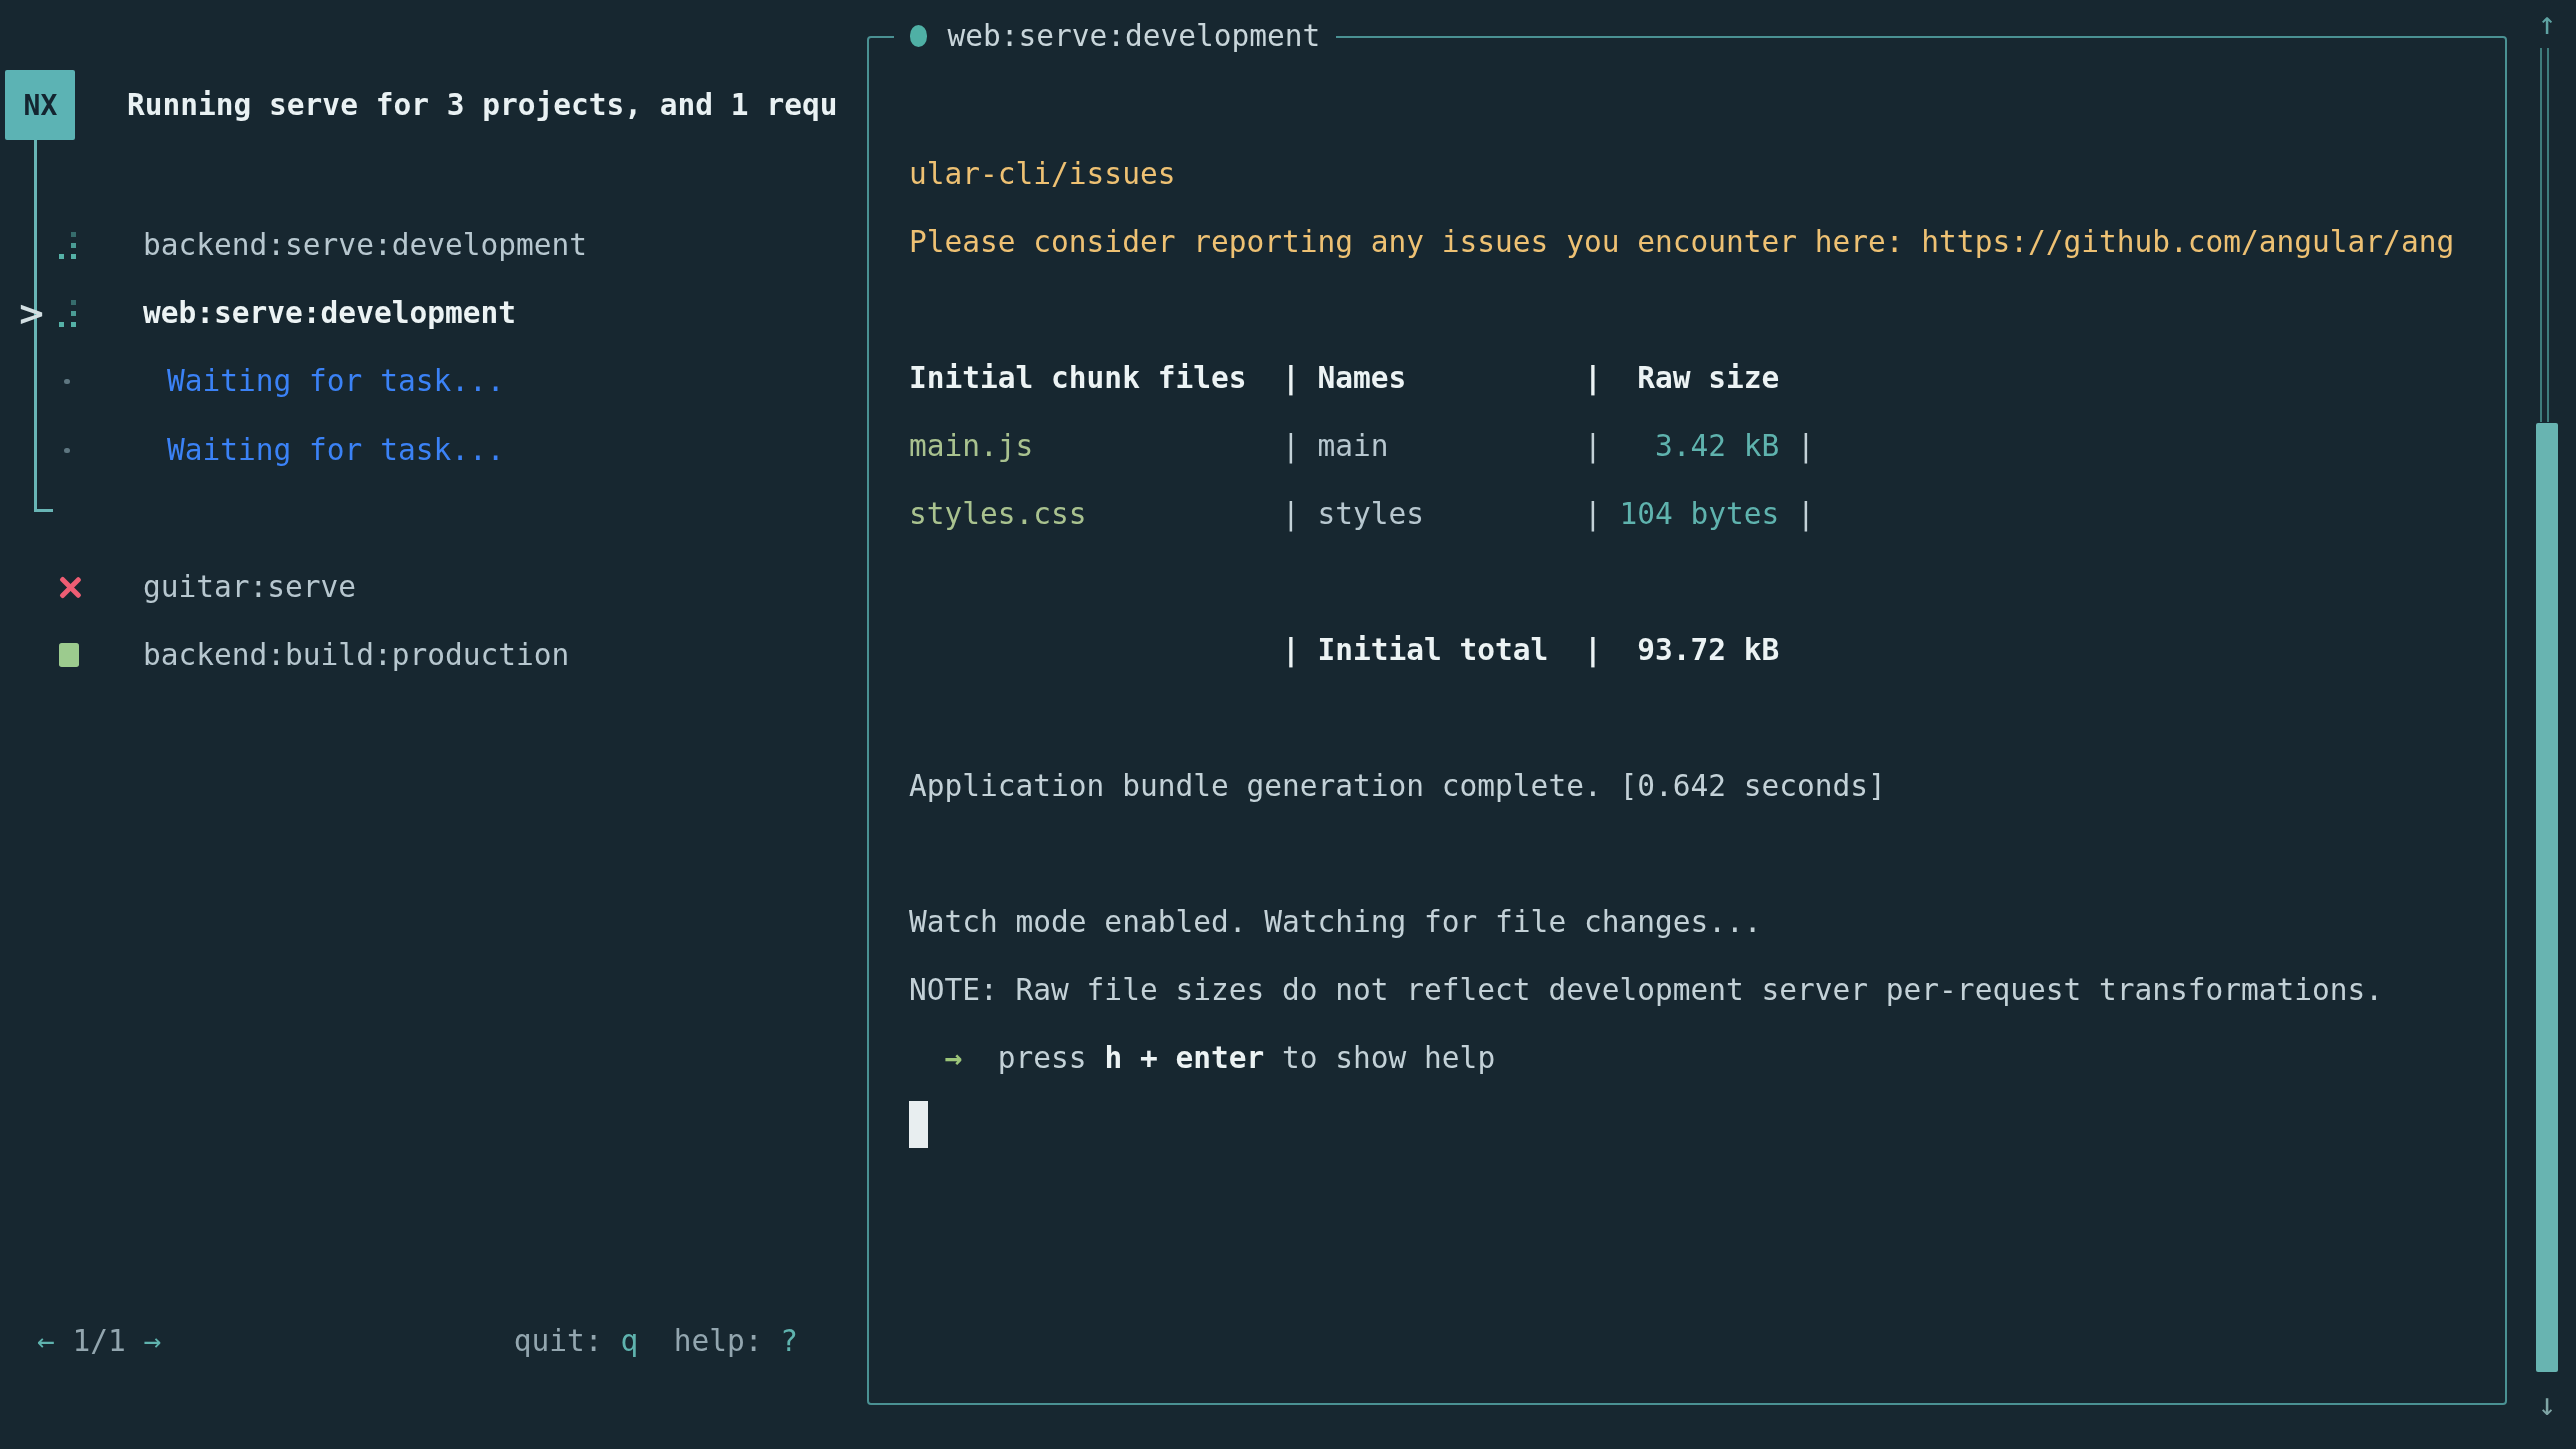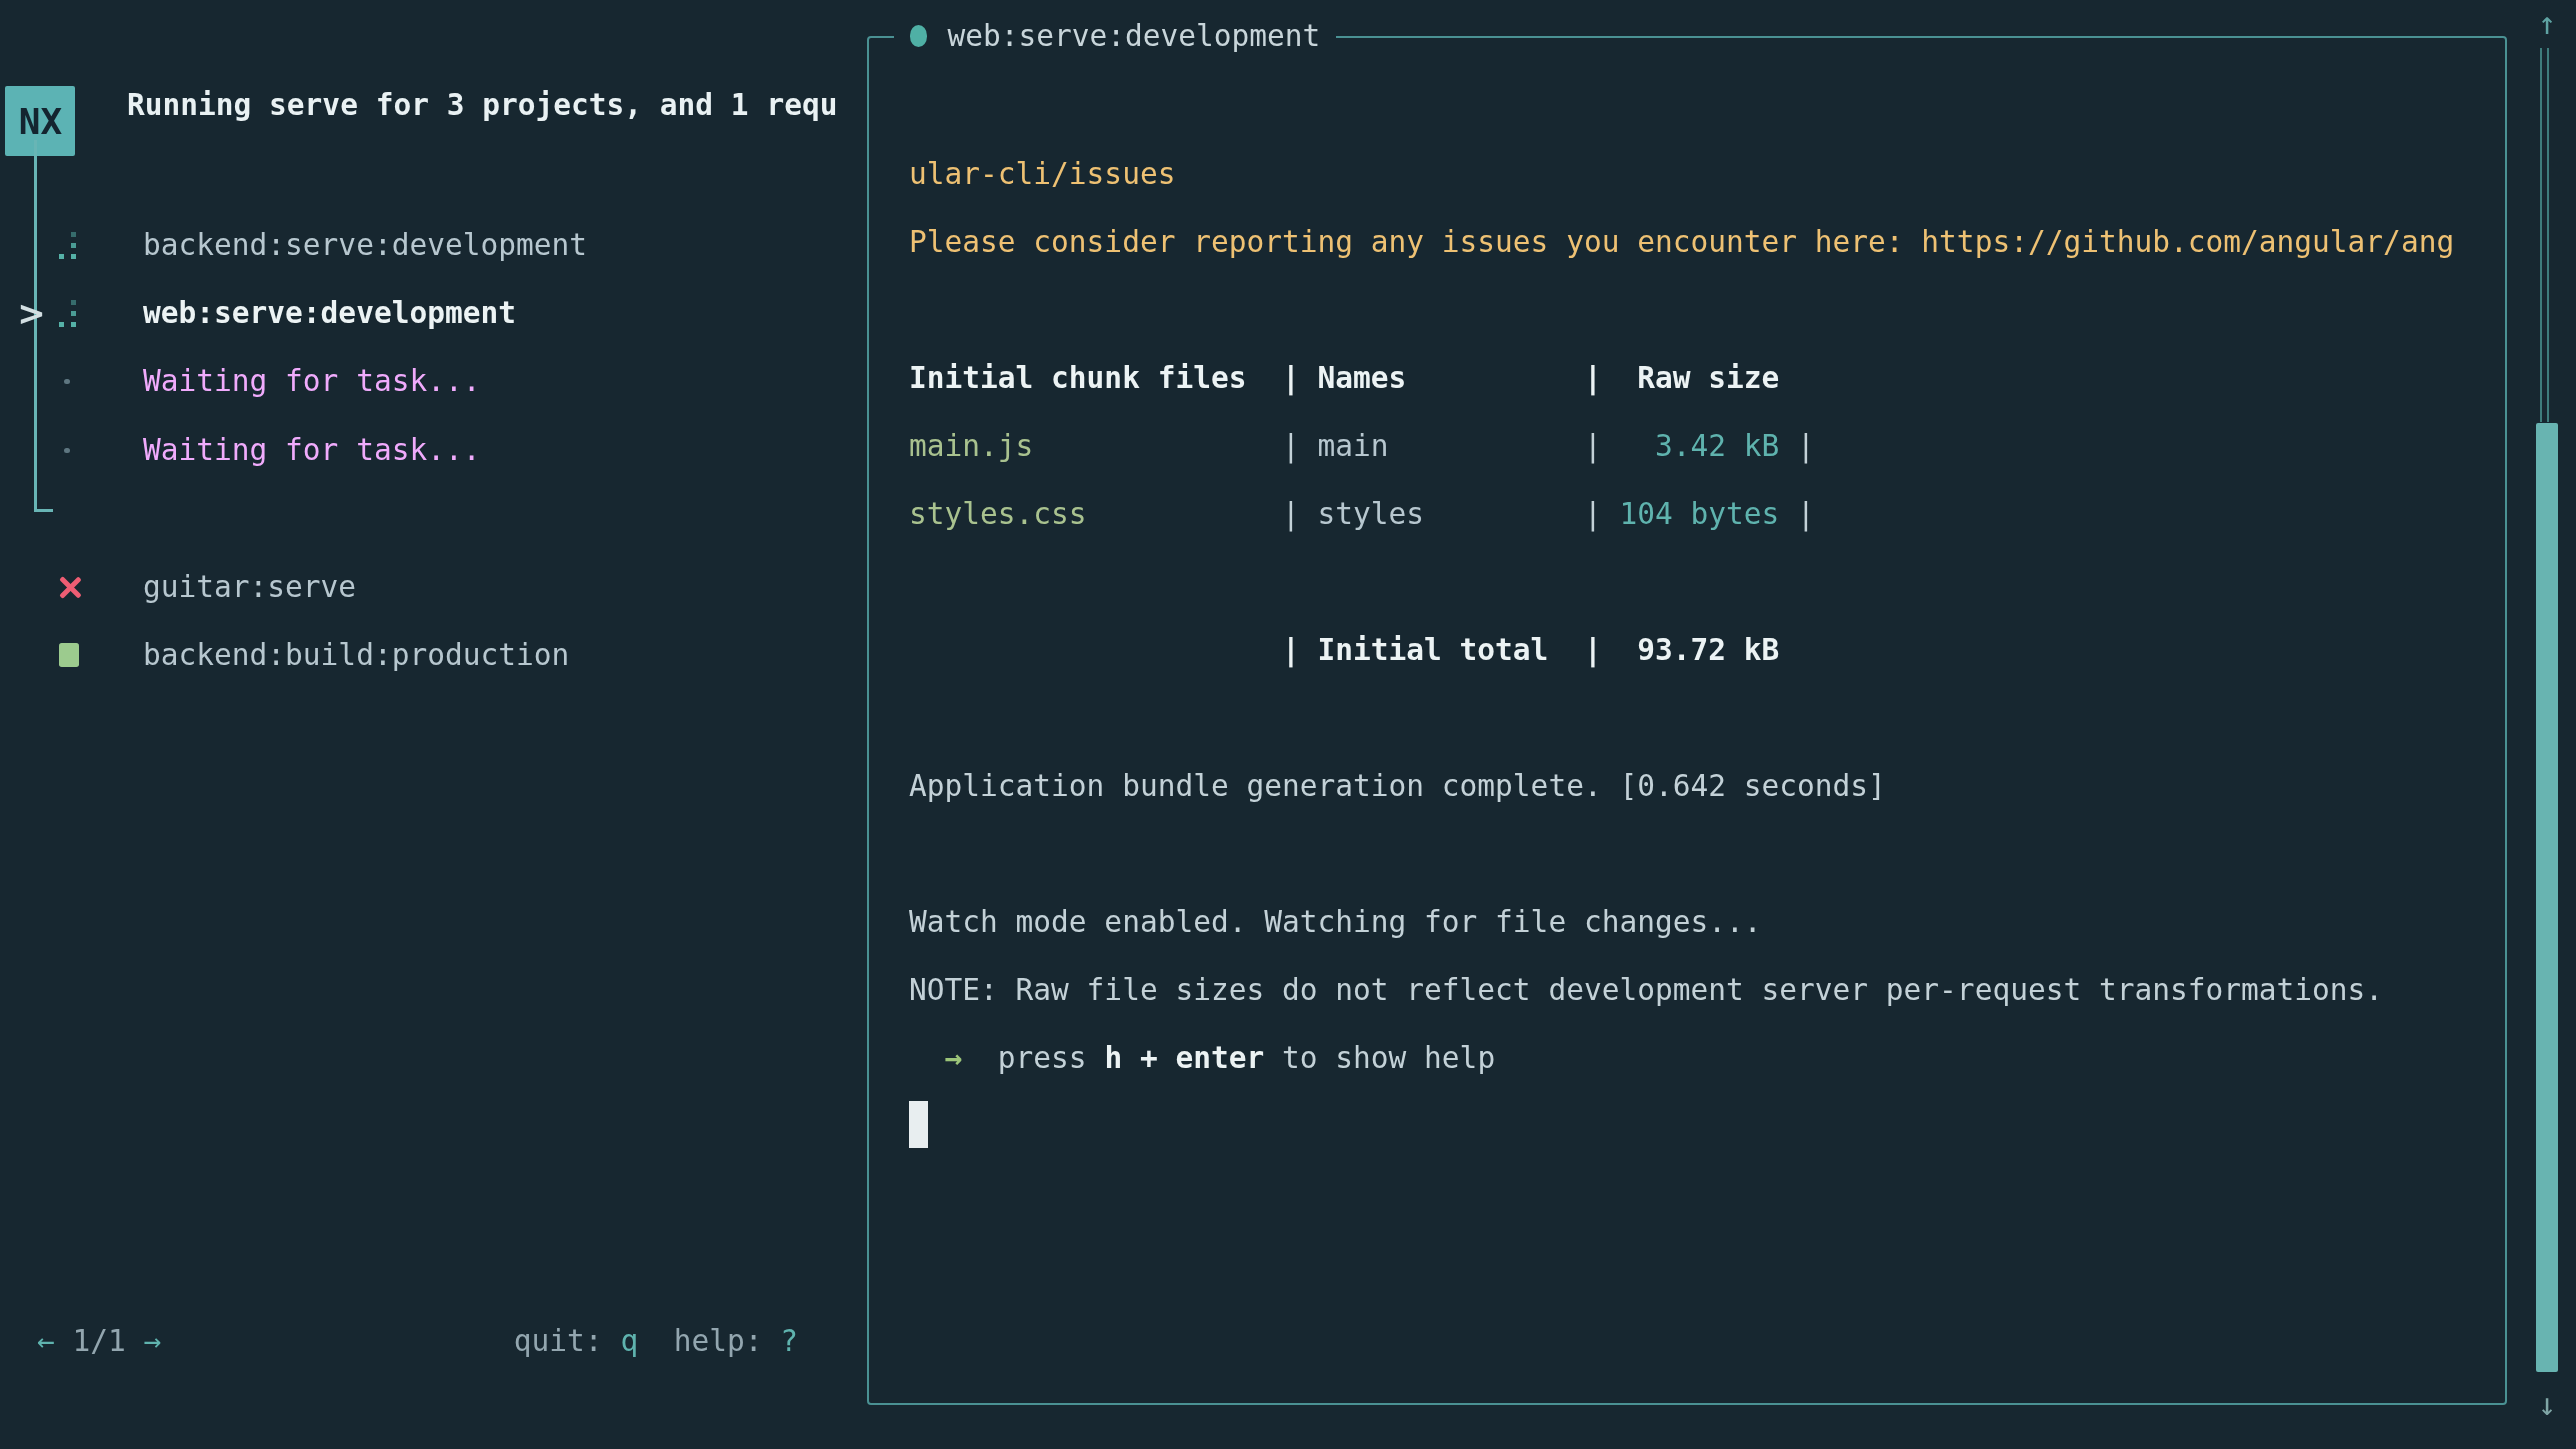--- a/index.html
+++ b/index.html
@@ -5,35 +5,35 @@
   html,body{margin:0;padding:0;background:#172730;}
   #screen{
     position:relative;width:2576px;height:1449px;overflow:hidden;
     background:#172730;
     font-family:"DejaVu Sans Mono", monospace;
     font-size:29.5px;color:#c3d1d7;
   }
   
   .c-txt{color:#c3d1d7;}
   .c-bold{color:#ecf3f4;font-weight:bold;}
-  .c-dim{color:#f0abfc;}
+  .c-dim{color:#3b82f6;margin-left:24px;}
   .c-mid{color:#b7c7cf;}
   .c-yellow{color:#eec173;}
   .c-green{color:#a9c28f;}
   .c-teal{color:#5fb3ae;}
   .c-tealb{color:#5fb3ae;font-weight:bold;}
   .c-garrow{color:#9cc579;font-weight:bold;}
   .c-hintkey{color:#5fb3ae;}
   .c-hint{color:#93a6af;}
 
   
   #nx-badge{
     position:absolute;left:5.4px;top:70px;width:70px;height:70px;
-    background:#5cb3b4;color:#142530;font-weight:bold;font-size:36px;
-    display:flex;align-items:center;justify-content:center;border-radius:2px;margin-top:16px;
+    background:#5cb3b4;color:#142530;font-weight:bold;font-size:28px;
+    display:flex;align-items:center;justify-content:center;border-radius:2px;
   }
   #app-title{
     position:absolute;left:127px;top:70px;height:70px;line-height:70px;
     width:735px;overflow:hidden;white-space:pre;
     color:#e9f1f3;font-weight:bold;
   }
   #tree-line{position:absolute;left:34px;top:140px;width:2.7px;height:372px;background:#68b5b5;}
   #tree-foot{position:absolute;left:34px;top:509px;width:19px;height:2.7px;background:#68b5b5;}
 
   .trow{position:absolute;left:16px;width:862px;height:68px;text-align:center;}

